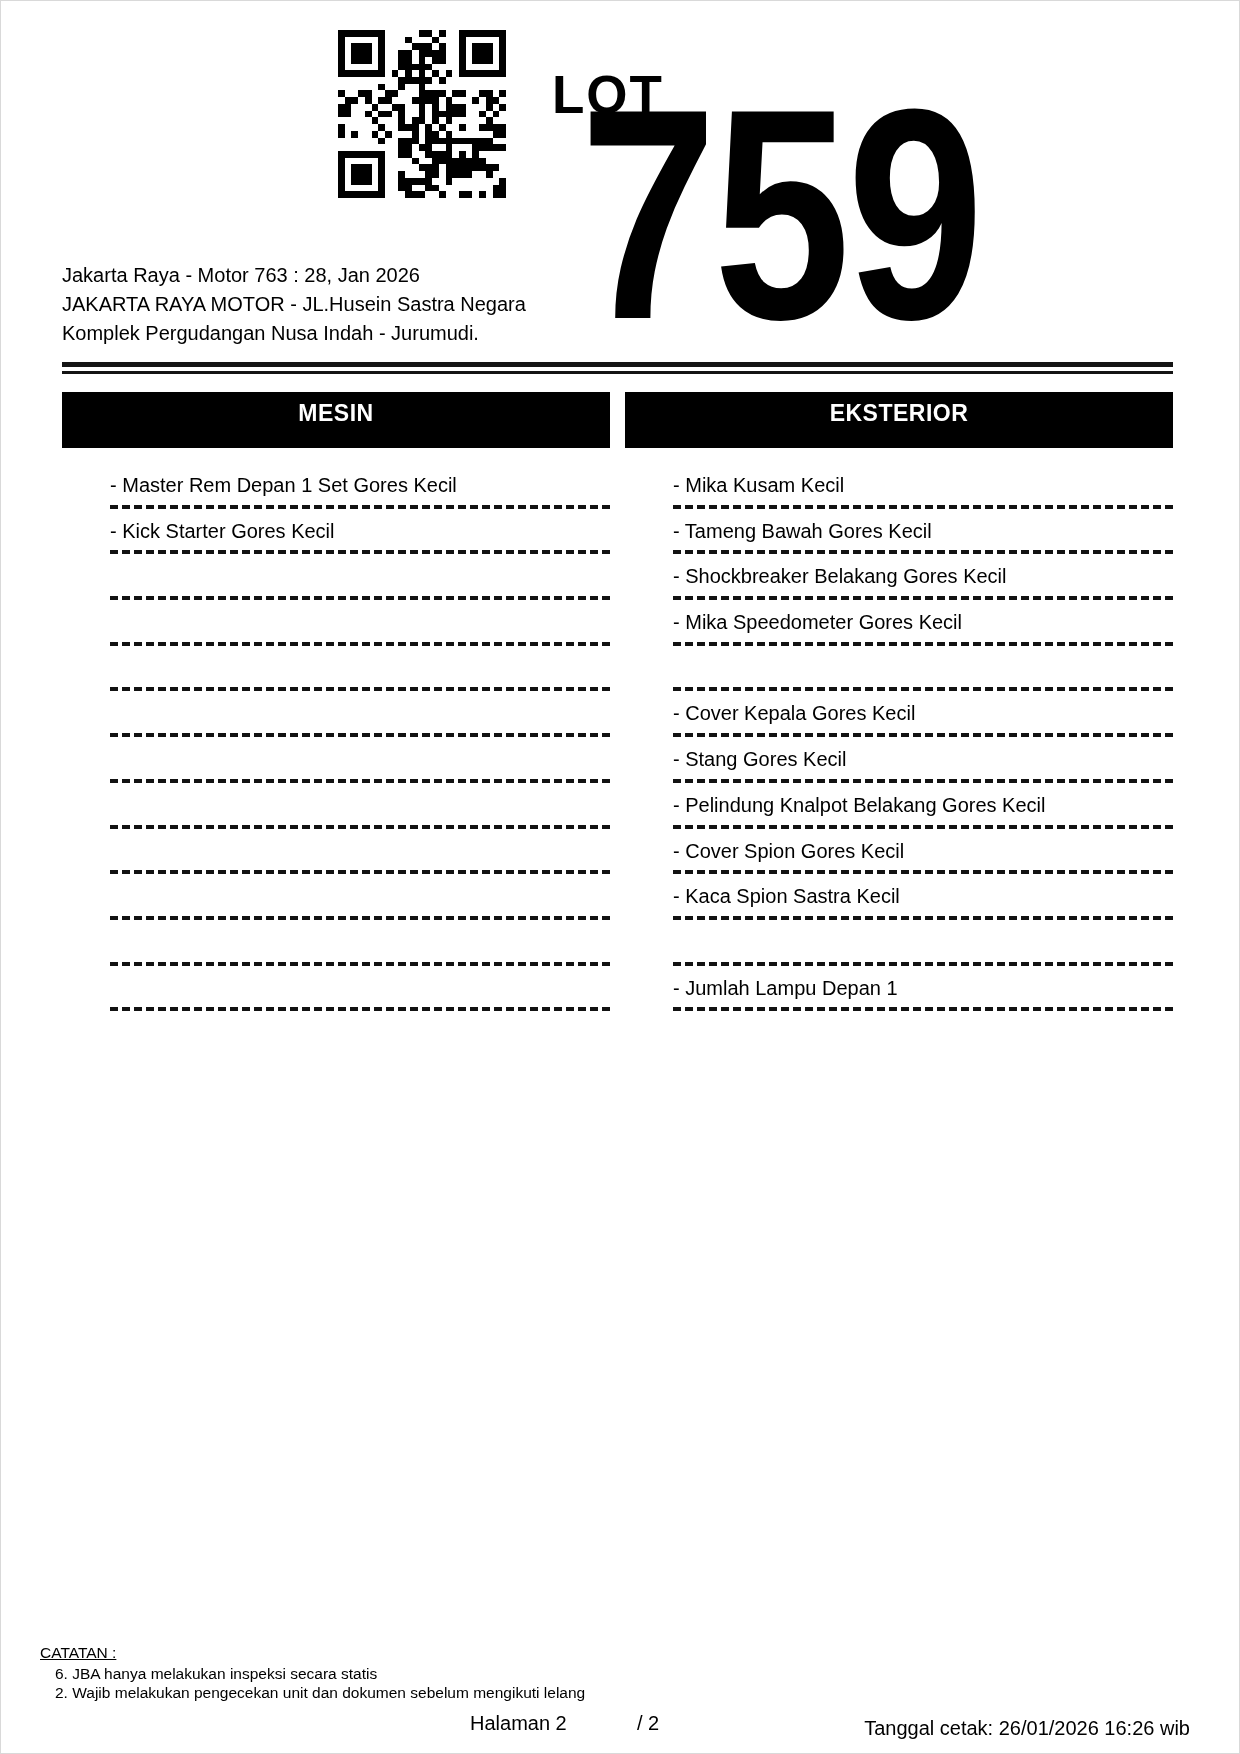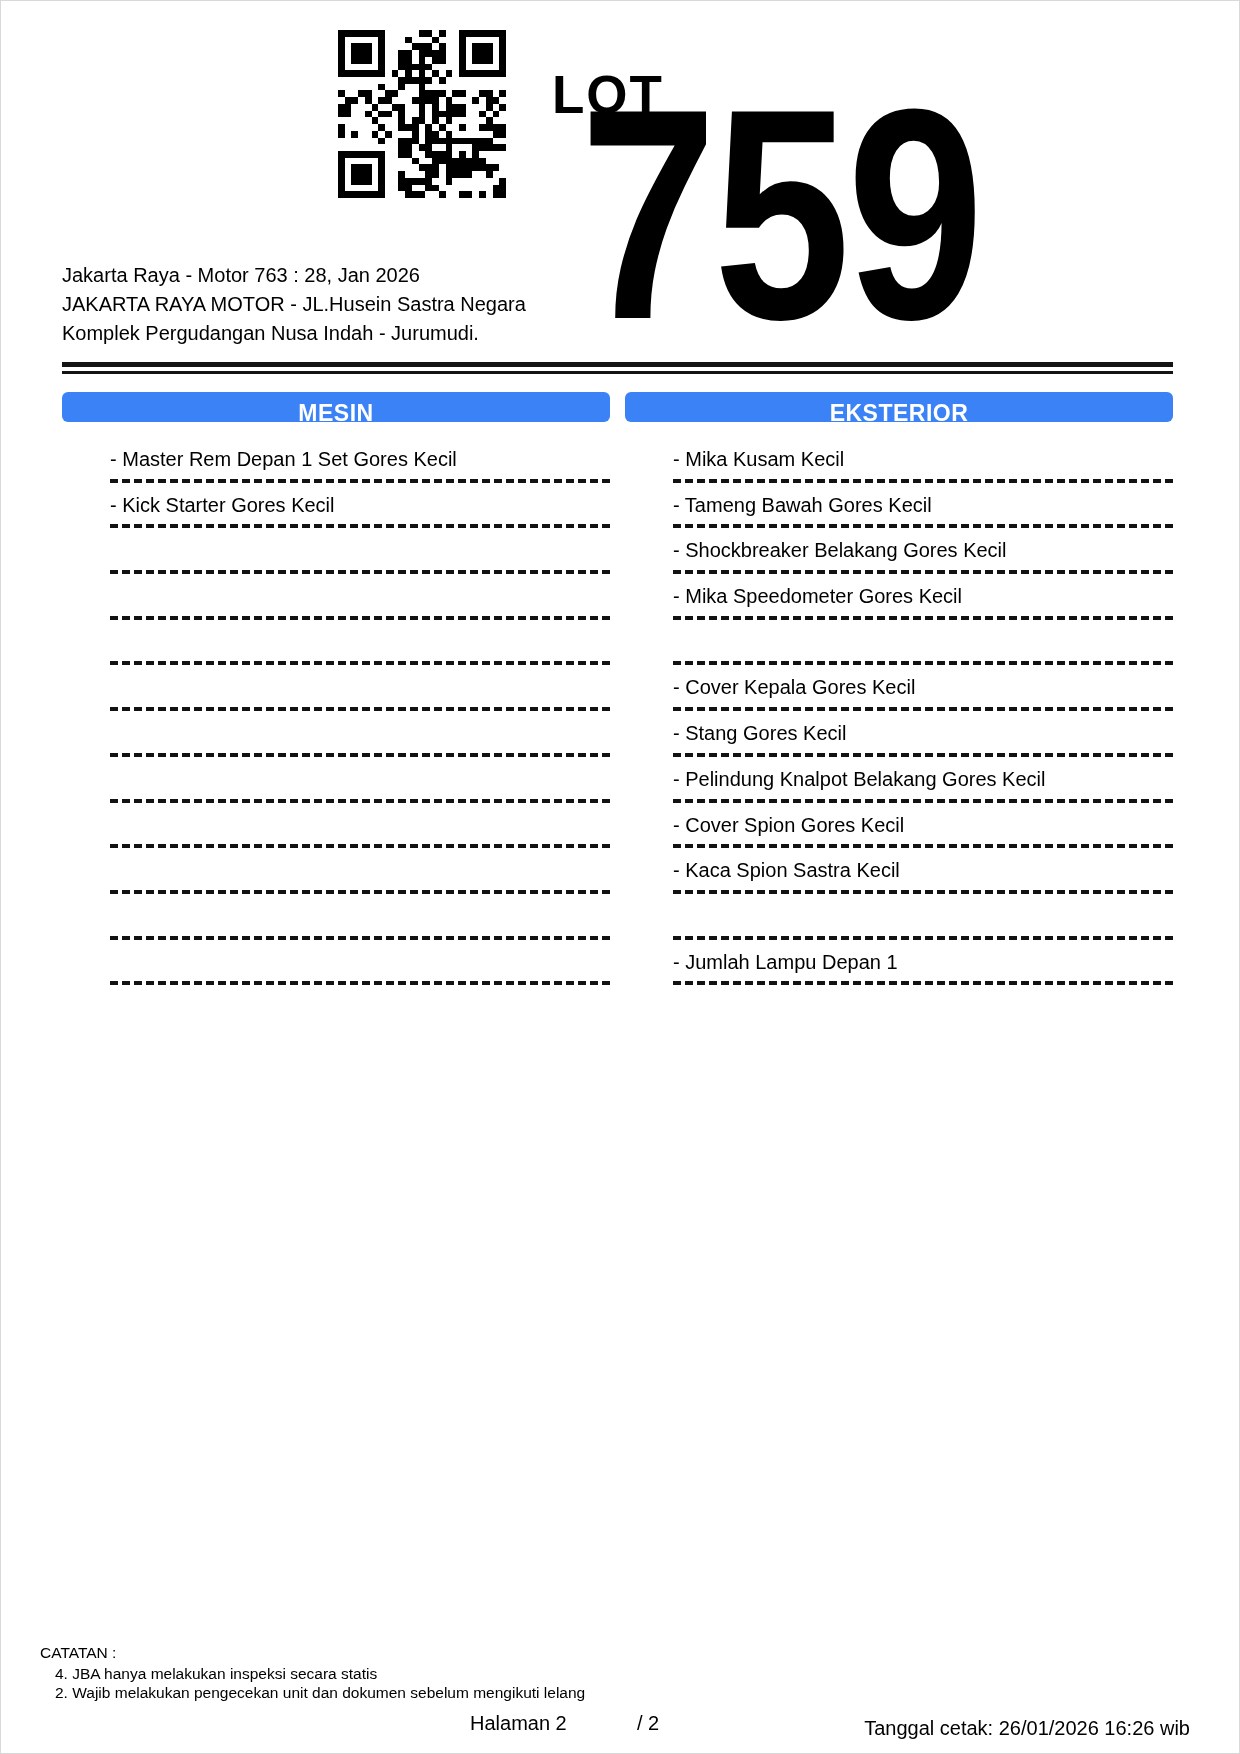--- a/index.html
+++ b/index.html
@@ -26,35 +26,35 @@
   .double-rule{
     position:absolute;left:62px;top:362px;width:1111px;height:4px;
     border-top:5px solid #141414;border-bottom:3px solid #141414;
   }
   .itable{
     position:absolute;left:62px;top:392px;width:1111px;
     display:flex;gap:15px;
   }
   .col{width:548px;}
   .col-header{
-    height:30px;line-height:42px;background:#3b82f6;color:#ffffff;
-    text-align:center;font-size:23px;font-weight:bold;letter-spacing:0.5px;border-radius:6px;
+    height:56px;line-height:42px;background:#000000;color:#ffffff;
+    text-align:center;font-size:23px;font-weight:bold;letter-spacing:0.5px;
   }
   .rows{margin-top:15px;margin-left:48px;}
   .trow{position:relative;height:45.7px;box-sizing:border-box;}
   .rtext{
     display:block;padding-top:11px;font-size:20px;line-height:22px;
     white-space:nowrap;overflow:hidden;
   }
   .sep{
     position:absolute;left:0;right:0;bottom:0;height:4px;
     background:repeating-linear-gradient(90deg,#121212 0,#121212 8px,transparent 8px,transparent 12px);
   }
   .notes{position:absolute;left:40px;top:1643px;font-size:15.5px;line-height:19px;}
-  .notes-title{margin-bottom:2px;}
+  .notes-title{margin-bottom:2px;text-decoration:underline;}
   .note-line{margin-left:15px;}
   .page-label{position:absolute;left:470px;top:1712px;font-size:20px;}
   .page-total{position:absolute;left:637px;top:1712px;font-size:20px;}
   .print-date{position:absolute;right:50px;top:1717px;font-size:20px;}
 </style>
 </head>
 <body>
 
 <div class="page">
 
@@ -381,21 +381,21 @@
           <div class="trow">
             <span class="rtext">- Jumlah Lampu Depan 1</span>
             <div class="sep"></div>
           </div>
         </div>
     </div>
   </div>
 
   <div class="notes">
     <div class="notes-title">CATATAN :</div>
-    <div class="note-line">4. JBA hanya melakukan inspeksi secara statis</div>
+    <div class="note-line">6. JBA hanya melakukan inspeksi secara statis</div>
     <div class="note-line">2. Wajib melakukan pengecekan unit dan dokumen sebelum mengikuti lelang</div>
   </div>
 
   <div class="page-label">Halaman 2</div>
   <div class="page-total">/ 2</div>
   <div class="print-date">Tanggal cetak: 26/01/2026 16:26 wib</div>
 
 </div>
 
 </body></html>

